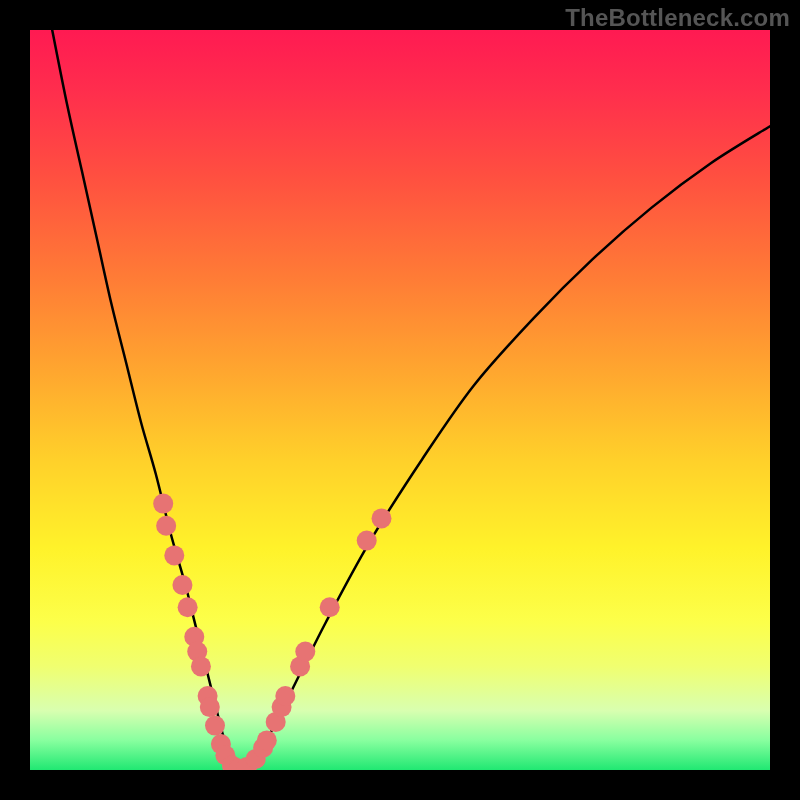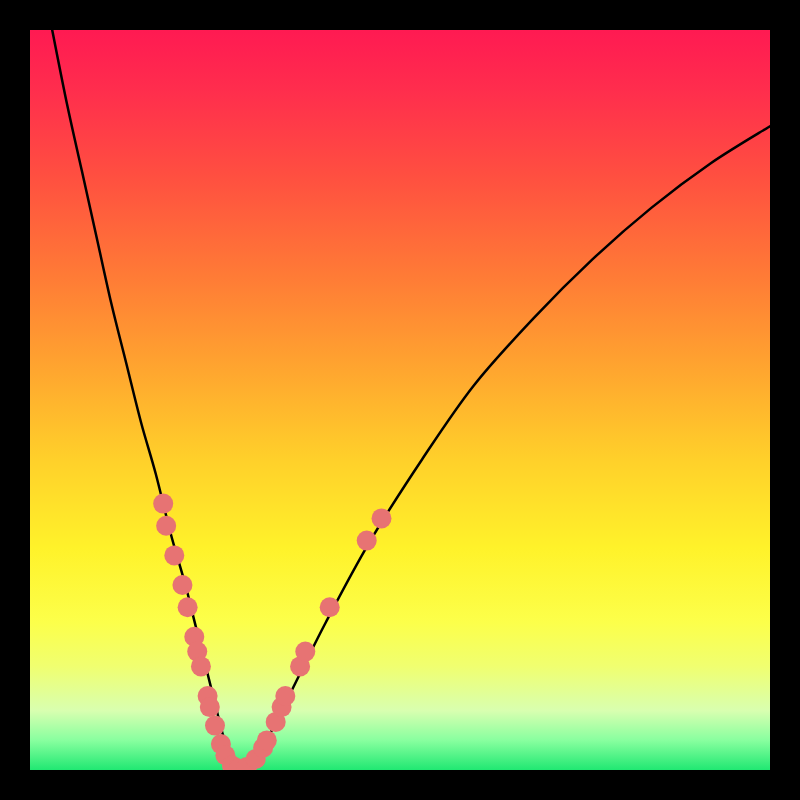--- a/index.html
+++ b/index.html
@@ -56,20 +56,21 @@
     left: 0;
     top: 0;
     width: 740px;
     height: 740px;
   }
 </style>
 </head>
 <body>
 
 <div class="frame">
+  <div class="watermark">TheBottleneck.com</div>
   <div class="plot">
     <svg class="curve" viewBox="0 0 740 740" preserveAspectRatio="none">
       <path id="curve-path" fill="none" stroke="#000000" stroke-width="2.5" stroke-linecap="round" d="M 22.2,0 C 24.666666666666664,12.333333333333334 32.06666666666666,50.56666666666668 37,74 C 41.93333333333334,97.43333333333332 46.866666666666674,118.3999999999999 51.800000000000004,140.5999999999999 C 56.733333333333334,162.79999999999993 61.66666666666666,185.00000000000003 66.6,207.20000000000005 C 71.53333333333333,229.40000000000006 76.46666666666667,252.83333333333337 81.4,273.8 C 86.33333333333334,294.76666666666665 91.26666666666667,313.2666666666666 96.2,332.99999999999994 C 101.13333333333334,352.7333333333333 106.06666666666666,373.70000000000005 111,392.20000000000005 C 115.93333333333334,410.70000000000005 120.86666666666667,425.5 125.80000000000001,444 C 130.73333333333335,462.5 135.66666666666666,484.7 140.6,503.2 C 145.53333333333333,521.7 151.7,541.4333333333333 155.4,555 C 159.10000000000002,568.5666666666667 160.33333333333334,574.7333333333333 162.8,584.6 C 165.26666666666668,594.4666666666667 167.73333333333335,604.3333333333334 170.20000000000002,614.2 C 172.66666666666669,624.0666666666667 175.13333333333333,633.9333333333333 177.6,643.8 C 180.06666666666666,653.6666666666666 182.53333333333333,663.5333333333333 185,673.4 C 187.46666666666667,683.2666666666667 189.93333333333334,694.3666666666667 192.4,703 C 194.86666666666667,711.6333333333333 197.33333333333334,719.0333333333334 199.8,725.2 C 202.26666666666668,731.3666666666667 203.50000000000003,737.5333333333333 207.20000000000002,740 C 210.9,742.4666666666667 217.06666666666666,744.9333333333334 222,740 C 226.93333333333334,735.0666666666666 230.63333333333335,722.7333333333333 236.8,710.4 C 242.96666666666667,698.0666666666666 249.13333333333333,685.7333333333333 259,666 C 268.8666666666667,646.2666666666667 282.43333333333334,617.9 296,592 C 309.56666666666666,566.1 324.3666666666667,537.7333333333333 340.40000000000003,510.6 C 356.4333333333334,483.4666666666667 374.9333333333334,455.1 392.20000000000005,429.2 C 409.4666666666667,403.29999999999995 425.5,378.6333333333333 444,355.2 C 462.5,331.76666666666665 483.4666666666667,309.56666666666666 503.20000000000005,288.6 C 522.9333333333334,267.6333333333334 542.6666666666666,247.90000000000003 562.4,229.40000000000003 C 582.1333333333333,210.90000000000003 601.8666666666667,193.63333333333335 621.6,177.60000000000002 C 641.3333333333334,161.5666666666667 661.0666666666667,146.7666666666667 680.8000000000001,133.20000000000005 C 700.5333333333334,119.63333333333338 730.1333333333333,102.36666666666672 740,96.20000000000005"></path>
       <g id="markers">
           <circle cx="133.2" cy="473.6" r="10" fill="#e77373"></circle>
           <circle cx="136.16" cy="495.79999999999995" r="10" fill="#e77373"></circle>
           <circle cx="144.3" cy="525.4" r="10" fill="#e77373"></circle>
           <circle cx="152.44000000000003" cy="555" r="10" fill="#e77373"></circle>
           <circle cx="157.62" cy="577.2" r="10" fill="#e77373"></circle>
           <circle cx="164.28" cy="606.8" r="10" fill="#e77373"></circle>

